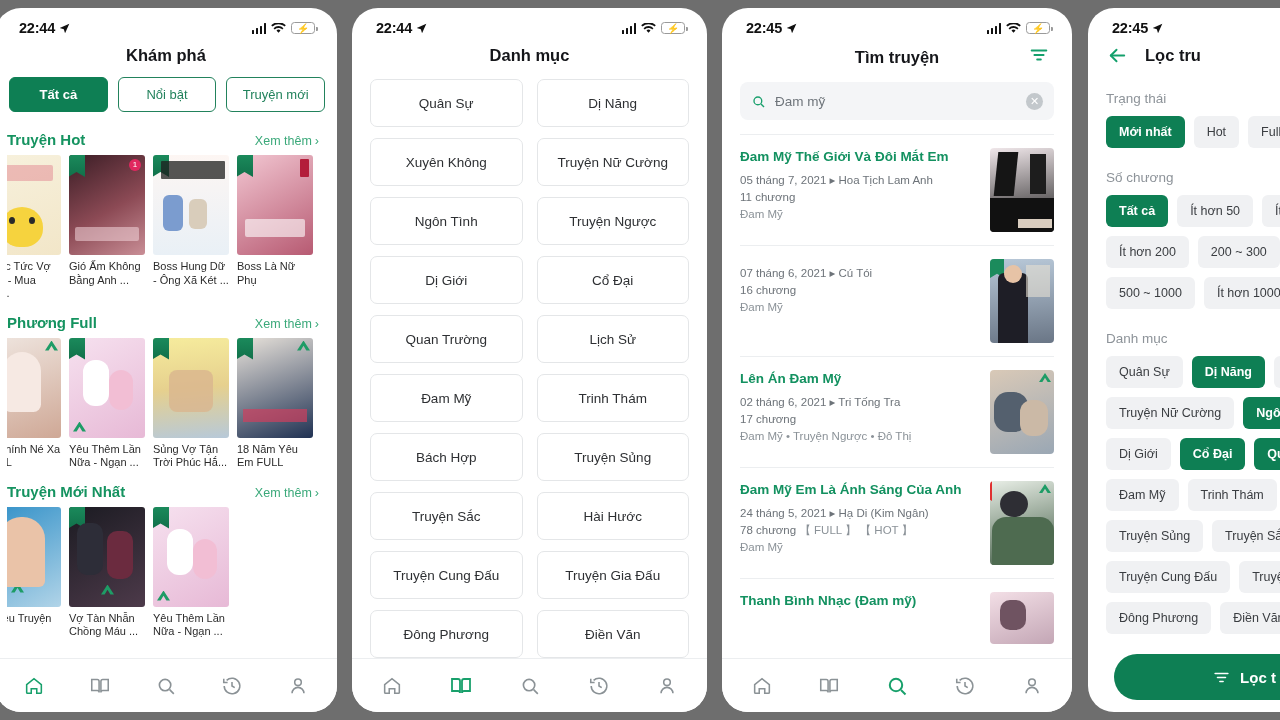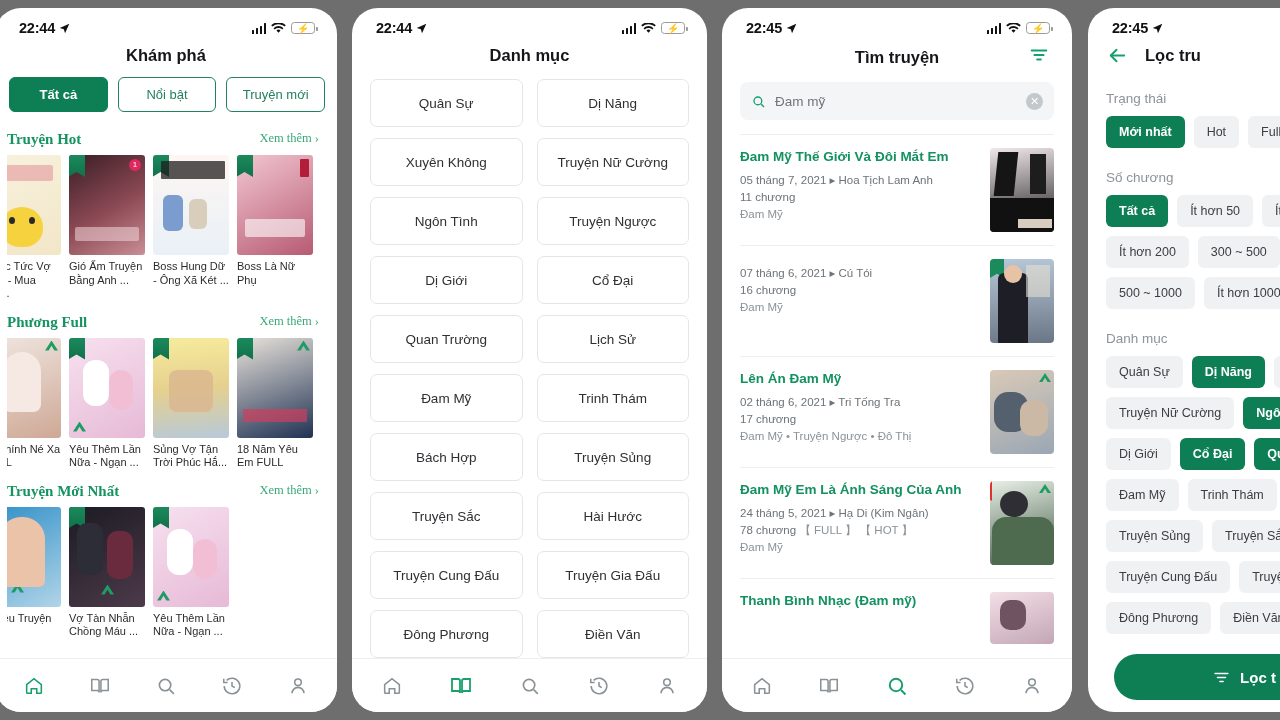--- a/index.html
+++ b/index.html
@@ -76,23 +76,22 @@
 
   
   .seg-row { display: flex; gap: 10px; padding: 0 0 10px 2px; }
   .seg {
     flex: 1 1 0; text-align: center; font-size: 13px; padding: 9px 2px;
     border-radius: 6px; border: 1px solid #22825c; color: #22825c; background: #fff;
     white-space: nowrap;
   }
   .seg.active { background: #0e7f54; color: #fff; border-color: #0e7f54; font-weight: bold; }
   .sect-head {
-    display:flex; align-items:flex-start; justify-content:space-between;
+    display:flex; align-items:flex-end; justify-content:space-between;
     padding: 9px 6px 7px 0;
-    font-family: Liberation Serif, serif;
   }
   .sect-title { font-size: 15px; font-weight: bold; color: #159360; }
   .sect-more { font-size: 12.5px; color: #3ba97a; display:flex; align-items:center; gap:3px; }
   .shelf { display: flex; gap: 8px; overflow: hidden; padding-bottom: 4px; }
   .bookcard { width: 76px; flex: none; }
   .cover {
     width: 76px; height: 100px; border-radius: 3px; position: relative; overflow: hidden;
     background: #e8e3dd;
   }
   .cover .ribbon {
@@ -226,21 +225,21 @@
             <div style="position:absolute;left:10px;top:10px;right:8px;height:16px;background:#e07a8a;opacity:.45;border-radius:2px"></div>
           </div>
           <div class="btitle">Chọc Tức Vợ Yêu - Mua Mộ...</div>
         </div>
         <div class="bookcard">
           <div class="cover" style="background:linear-gradient(150deg,#3a1d25,#8c4a55 55%,#c98e96)">
             <div class="ribbon"></div>
             <div style="position:absolute;right:4px;top:4px;width:12px;height:12px;border-radius:50%;background:#e0275f;color:#fff;font-size:8px;text-align:center;line-height:12px">1</div>
             <div style="position:absolute;left:6px;bottom:14px;right:6px;height:14px;background:#f2d5da;opacity:.55;border-radius:2px"></div>
           </div>
-          <div class="btitle">Gió Ấm Truyện Bằng Anh ...</div>
+          <div class="btitle">Gió Ấm Không Bằng Anh ...</div>
         </div>
         <div class="bookcard">
           <div class="cover" style="background:linear-gradient(180deg,#fdf6f3,#e9f0f6)">
             <div class="ribbon"></div>
             <div style="position:absolute;left:10px;top:40px;width:20px;height:36px;border-radius:6px;background:#7b9ccf"></div>
             <div style="position:absolute;left:36px;top:44px;width:18px;height:30px;border-radius:6px;background:#d9cdbb"></div>
             <div style="position:absolute;left:8px;top:6px;right:4px;height:18px;background:#1d1d1d;opacity:.75;border-radius:1px"></div>
           </div>
           <div class="btitle">Boss Hung Dữ - Ông Xã Két ...</div>
         </div>
@@ -687,21 +686,21 @@
         <div class="chip"><span>Hot</span></div>
         <div class="chip"><span>Full - </span></div>
       </div>
 
       <div class="flt-label" style="margin-top:22px">Số chương</div>
       <div class="chips">
         <div class="chip on"><span>Tất cả</span></div>
         <div class="chip"><span>Ít hơn 50</span></div>
         <div class="chip"><span>Ít h</span></div>
         <div class="chip"><span>Ít hơn 200</span></div>
-        <div class="chip"><span>300 ~ 500</span></div>
+        <div class="chip"><span>200 ~ 300</span></div>
         <div class="chip"><span>500 ~ 1000</span></div>
         <div class="chip"><span>Ít hơn 1000</span></div>
       </div>
 
       <div class="flt-label" style="margin-top:22px">Danh mục</div>
       <div class="chips">
         <div class="chip"><span>Quân Sự</span></div>
         <div class="chip on"><span>Dị Năng</span></div>
         <div class="chip"></div>
         <div class="chip"><span>Truyện Nữ Cường</span></div>

